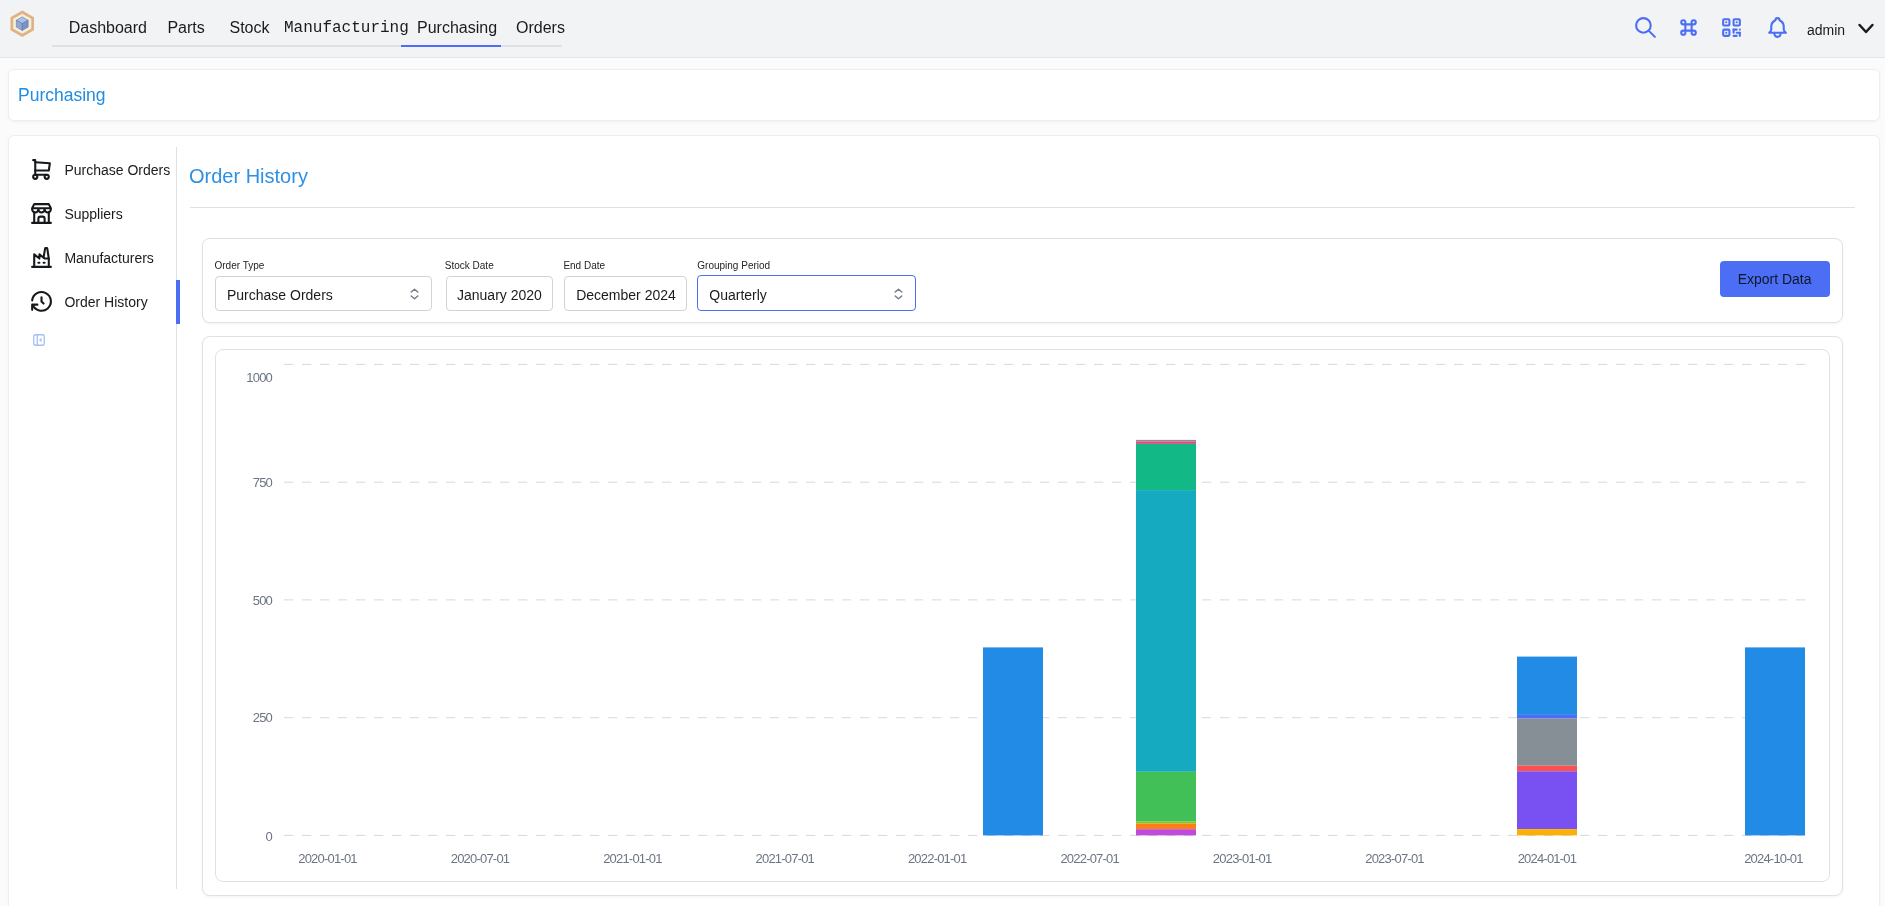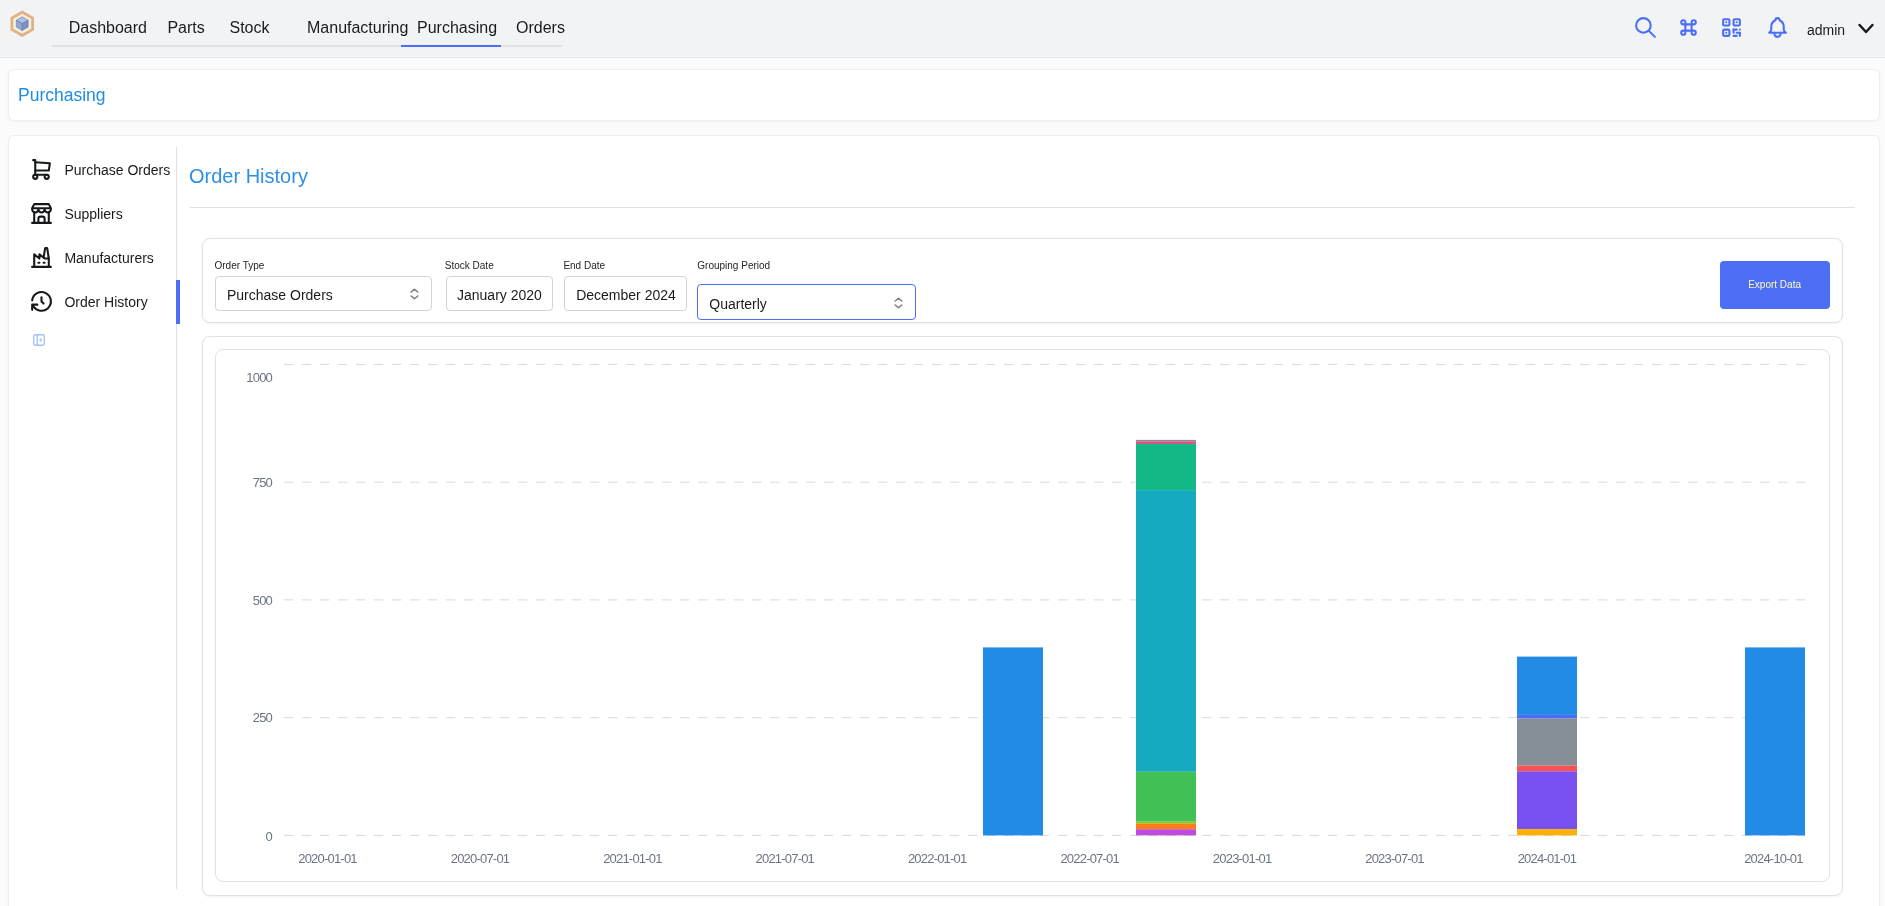--- a/index.html
+++ b/index.html
@@ -27,21 +27,21 @@
     <polygon points="19.3,10.8 13,14.4 13,21.6 19.3,18" fill="#7b90cc"></polygon>
   </g>
 </svg>
 
 <div class="abs" style="left:52px;top:45px;width:510px;height:2px;background:#dee2e6;"></div>
 <div class="abs" style="left:401px;top:45px;width:100px;height:2px;background:#4c6ef5;"></div>
 
 <div class="tab" style="left:68.7px;">Dashboard</div>
 <div class="tab" style="left:167.4px;">Parts</div>
 <div class="tab" style="left:229.5px;">Stock</div>
-<div class="tab" style="left:307px;">Manufacturing</div>
+<div class="tab" style="left:284px;font-family:Liberation Mono, monospace;">Manufacturing</div>
 <div class="tab" style="left:417px;">Purchasing</div>
 <div class="tab" style="left:516px;">Orders</div>
 
 <svg style="left:1632.5px;top:14.5px" width="25" height="25" viewBox="0 0 24 24" fill="none" stroke="#4c6ef5" stroke-width="2" stroke-linecap="round" stroke-linejoin="round">
   <circle cx="10" cy="10" r="7"></circle>
     <path d="M21 21l-6 -6"></path>
 </svg>
 <svg style="left:1676.4px;top:14.5px" width="25" height="25" viewBox="0 0 24 24" fill="none" stroke="#4c6ef5" stroke-width="2" stroke-linecap="round" stroke-linejoin="round">
   <path d="M7 9a2 2 0 1 1 2 -2v10a2 2 0 1 1 -2 -2h10a2 2 0 1 1 -2 2v-10a2 2 0 1 1 2 2h-10"></path>
 </svg>
@@ -123,27 +123,27 @@
   <svg style="right:12px;top:11.5px;" width="9" height="12" viewBox="0 0 9 12" fill="none" stroke="#757d87" stroke-width="1.5" stroke-linecap="round" stroke-linejoin="round">
       <path d="M1.2 4 L4.5 1.2 L7.8 4"></path>
       <path d="M1.2 8 L4.5 10.8 L7.8 8"></path>
     </svg>
 </div>
 <div class="lbl" style="left:444.8px;top:257.5px;">Stock Date</div>
 <div class="inp" style="left:446px;top:275.6px;width:107px;padding-left:10px;">January 2020</div>
 <div class="lbl" style="left:563.4px;top:257.5px;">End Date</div>
 <div class="inp" style="left:564.2px;top:275.6px;width:123px;padding-left:11px;">December 2024</div>
 <div class="lbl" style="left:697.3px;top:257.5px;">Grouping Period</div>
-<div class="inp" style="left:697.3px;top:284px;width:219px;height:36px;border:1.5px solid #4c6ef5;padding-left:11px;">Quarterly
+<div class="inp" style="left:697.3px;top:275px;width:219px;height:36px;border:1.5px solid #4c6ef5;padding-left:11px;">Quarterly
   <svg style="right:12px;top:11.5px;" width="9" height="12" viewBox="0 0 9 12" fill="none" stroke="#757d87" stroke-width="1.5" stroke-linecap="round" stroke-linejoin="round">
       <path d="M1.2 4 L4.5 1.2 L7.8 4"></path>
       <path d="M1.2 8 L4.5 10.8 L7.8 8"></path>
     </svg>
 </div>
-<div class="abs" style="left:1719.6px;top:260.7px;width:110px;height:48px;background:#4c6ef5;border-radius:4px;color:#fef9c3;font-size:10px;display:flex;align-items:center;justify-content:center;">Export Data</div>
+<div class="abs" style="left:1719.6px;top:260.7px;width:110px;height:36px;background:#4c6ef5;border-radius:4px;color:#0f172a;font-size:14px;display:flex;align-items:center;justify-content:center;">Export Data</div>
 
 <div class="abs" style="left:201.8px;top:335.9px;width:1641px;height:560px;background:#fff;border:1px solid #dee2e6;border-radius:8px;box-shadow:0 1px 3px rgba(0,0,0,.05);"></div>
 <div class="abs" style="left:215px;top:348.6px;width:1615px;height:533px;background:#fff;border:1px solid #dee2e6;border-radius:8px;"></div>
 <svg style="left:216px;top:349.6px" width="1613" height="531" viewBox="0 0 1613 531">
   <g stroke="#d5d9de" stroke-width="1" stroke-dasharray="9.3 8.7" fill="none">
     <path d="M68 14.4H1597.6"></path>
     <path d="M68 132.2H1597.6"></path>
     <path d="M68 249.9H1597.6"></path>
     <path d="M68 367.7H1597.6"></path>
     <path d="M68 485.4H1597.6"></path>

